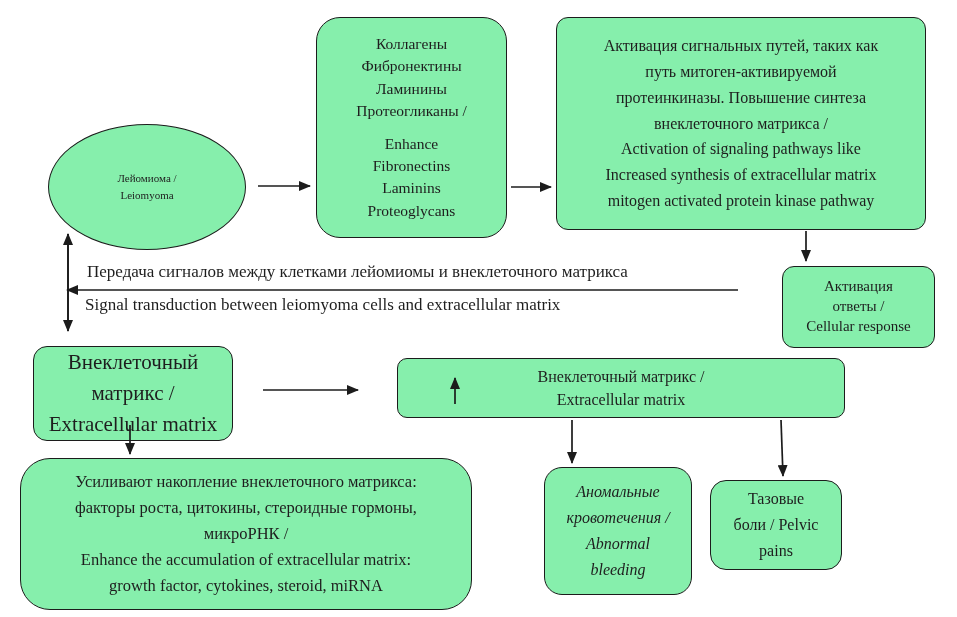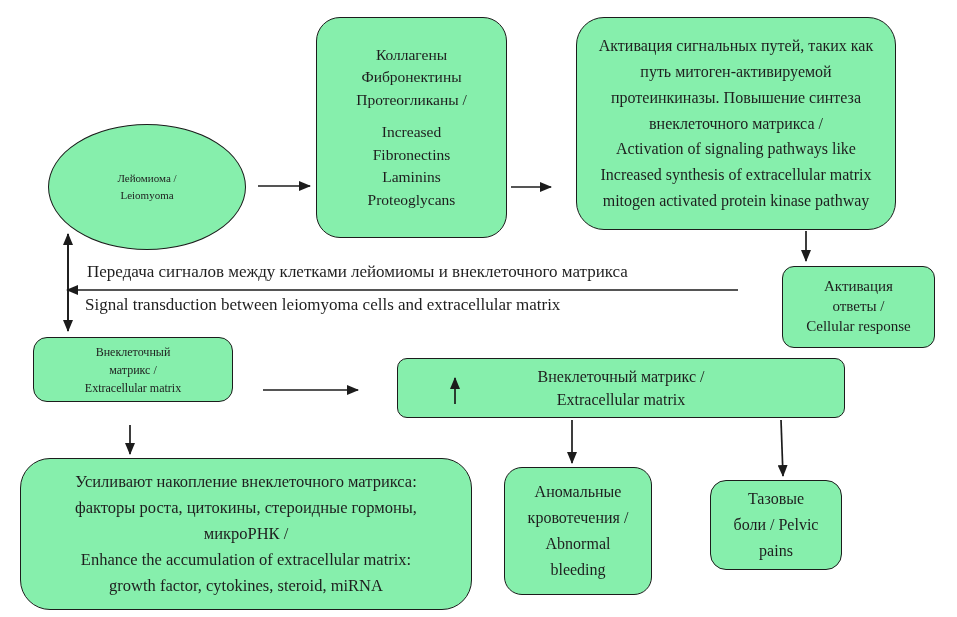--- a/index.html
+++ b/index.html
@@ -29,48 +29,48 @@
     left: 48px; top: 124px; width: 198px; height: 126px;
     border-radius: 50%;
     font-size: 11px; line-height: 1.55;
   }
   .components {
     left: 316px; top: 17px; width: 191px; height: 221px;
     border-radius: 24px;
     font-size: 15.5px; line-height: 1.45;
   }
   .activation {
-    left: 556px; top: 17px; width: 320px; height: 213px;
-    border-radius: 28px;
-    font-size: 16px; line-height: 1.62; margin-left: 20px;
+    left: 556px; top: 17px; width: 370px; height: 213px;
+    border-radius: 12px;
+    font-size: 16px; line-height: 1.62;
   }
   .cellular {
     left: 782px; top: 266px; width: 153px; height: 82px;
     border-radius: 12px;
     font-size: 15px; line-height: 1.32;
   }
   .ecm-left {
-    left: 33px; top: 337px; width: 200px; height: 65px;
+    left: 33px; top: 346px; width: 200px; height: 95px;
     border-radius: 14px;
-    font-size: 12px; line-height: 1.5;
+    font-size: 21px; line-height: 1.5;
   }
   .ecm-mid {
     left: 397px; top: 358px; width: 448px; height: 60px;
     border-radius: 10px;
     font-size: 16px; line-height: 1.45;
   }
   .enhancers {
     left: 20px; top: 458px; width: 452px; height: 152px;
     border-radius: 30px;
     font-size: 16.5px; line-height: 1.58;
   }
   .bleeding {
-    left: 504px; top: 467px; width: 148px; height: 128px;
+    left: 544px; top: 467px; width: 148px; height: 128px;
     border-radius: 18px;
-    font-size: 16px; line-height: 1.62;
+    font-size: 16px; line-height: 1.62; font-style: italic;
   }
   .pelvic {
     left: 710px; top: 480px; width: 132px; height: 90px;
     border-radius: 16px;
     font-size: 16px; line-height: 1.62;
   }
   .free-label {
     position: absolute;
     font-size: 17px;
     white-space: nowrap;
@@ -90,23 +90,24 @@
 <div id="canvas">
 
   <div class="node ellipse">
       <div class="ln">Лейомиома /</div>
       <div class="ln">Leiomyoma</div>
     </div>
 
   <div class="node components">
       <div class="ln">Коллагены</div>
       <div class="ln">Фибронектины</div>
+      <div class="ln">Ламинины</div>
       <div class="ln">Протеогликаны /</div>
       <div class="ln"></div>
-      <div class="ln">Increased</div>
+      <div class="ln">Enhance</div>
       <div class="ln">Fibronectins</div>
       <div class="ln">Laminins</div>
       <div class="ln">Proteoglycans</div>
     </div>
 
   <div class="node activation">
       <div class="ln">Активация сигнальных путей, таких как</div>
       <div class="ln">путь митоген-активируемой</div>
       <div class="ln">протеинкиназы. Повышение синтеза</div>
       <div class="ln">внеклеточного матрикса /</div>

